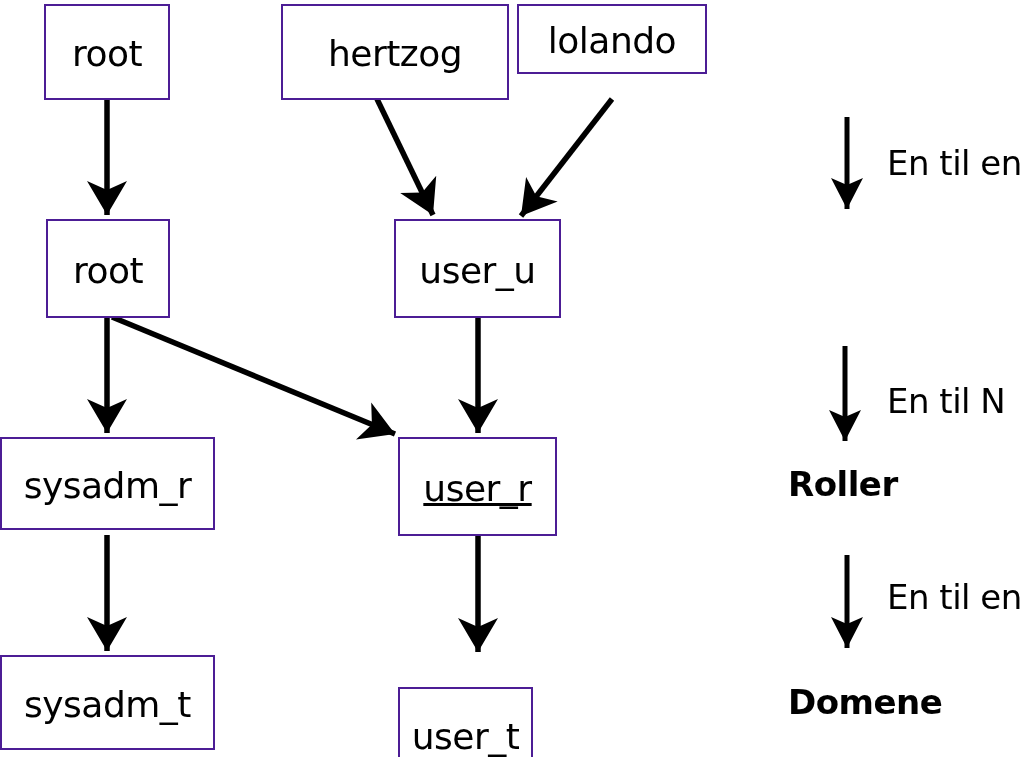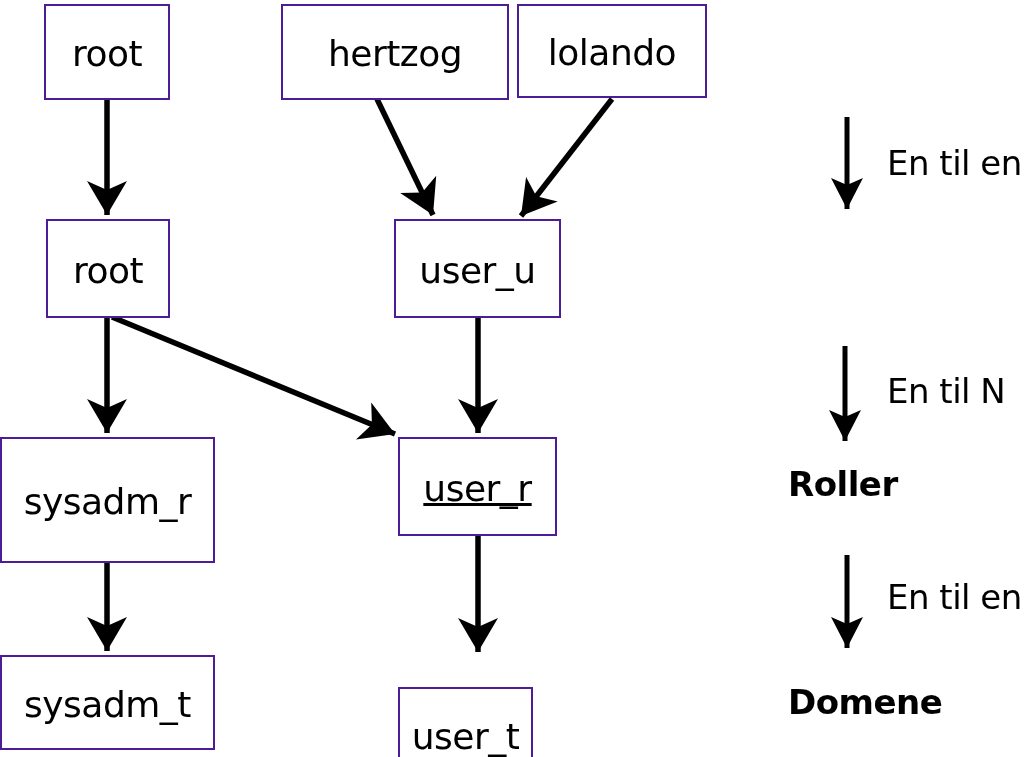--- a/index.html
+++ b/index.html
@@ -52,32 +52,32 @@
     position: absolute;
     font-size: 34px;
     letter-spacing: -0.5px;
     line-height: 1;
     color: #000000;
     white-space: nowrap;
   }
   
   .n-unix-root     { left: 44px;  top: 4px;   width: 126px; height: 96px; }
   .n-unix-hertzog  { left: 281px; top: 4px;   width: 228px; height: 96px; }
-  .n-unix-lolando  { left: 517px; top: 4px;   width: 190px; height: 94px; }
+  .n-unix-lolando  { left: 517px; top: 4px;   width: 190px; height: 70px; }
   .n-selinux-root  { left: 46px;  top: 219px; width: 124px; height: 99px; }
   .n-selinux-user-u{ left: 394px; top: 219px; width: 167px; height: 99px; }
-  .n-role-sysadm-r { left: 0px;   top: 437px; width: 215px; height: 126px; }
+  .n-role-sysadm-r { left: 0px;   top: 437px; width: 215px; height: 93px; }
   .n-role-user-r   { left: 398px; top: 437px; width: 159px; height: 99px; text-decoration: underline; }
   .n-dom-sysadm-t  { left: 0px;   top: 655px; width: 215px; height: 95px; }
   .n-dom-user-t    { left: 398px; top: 656px; width: 135px; height: 95px; margin-top: 31px; }
   
   .l-unix    { left: 787px; top: 31px; }
   .l-rel1    { left: 887px; top: 146px; }
   .l-selinux { left: 786px; top: 223px; width: 220px; }
-  .l-rel2    { left: 887px; top: 374px; }
+  .l-rel2    { left: 887px; top: 384px; }
   .l-roller  { left: 788px; top: 463px; }
   .l-rel3    { left: 887px; top: 580px; }
   .l-domene  { left: 788px; top: 681px; }
 </style>
 </head>
 <body>
 
 <div class="canvas">
 
   <svg class="edges-layer" width="1024" height="757" viewBox="0 0 1024 757">

